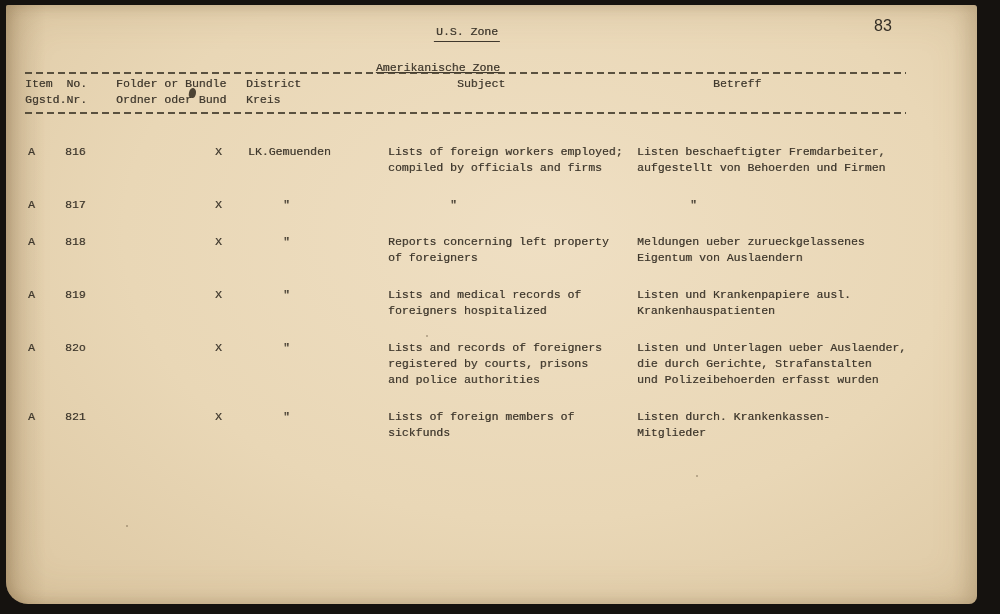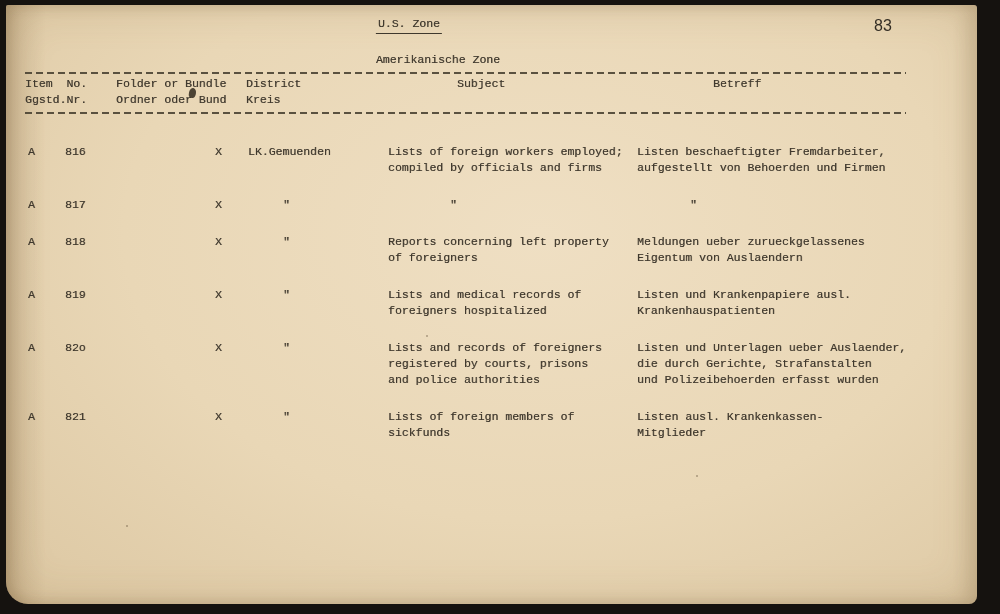--- a/index.html
+++ b/index.html
@@ -15,21 +15,21 @@
     box-shadow:inset 0 0 46px rgba(130,95,45,0.20), inset -10px 0 16px rgba(80,55,25,0.14), inset 6px 0 10px rgba(80,55,25,0.10);
     color:#3f382d;
   }
   .page::before{ 
     content:"";position:absolute;left:0;top:0;bottom:0;width:40px;pointer-events:none;
     background:linear-gradient(90deg, rgba(95,65,28,0.20), rgba(95,65,28,0.07) 22px, rgba(95,65,28,0) 40px);
     border-radius:2px 0 0 22px;
   }
   .txt{font-size:11.5px;line-height:16px;white-space:pre-wrap;
        text-shadow:0.4px 0.2px 0 rgba(63,56,45,0.55);}
-  .title-wrap{position:absolute;left:432px;top:9px;transform:translateX(-50%);text-align:left;}
+  .title-wrap{position:absolute;left:432px;top:17px;transform:translateX(-50%);text-align:right;text-decoration:underline;}
   .title{display:inline-block;border-bottom:1.5px solid #3f382d;padding:0 2px 1px;}
   .subtitle{margin-top:18px;}
   .page-number{position:absolute;left:868px;top:12px;font-family:Liberation Sans, sans-serif;
        font-size:16px;line-height:18px;color:#332d24;}
   .rule{position:absolute;left:19px;width:881px;height:2px;opacity:.9;
        background:repeating-linear-gradient(90deg,#4a4232 0 7px,rgba(0,0,0,0) 7px 11px);}
   .rule-top{top:67px}
   .rule-bottom{top:107px}
   .hcol{position:absolute;top:71px;}
   .h-item{left:19px}
@@ -133,21 +133,21 @@
 und Polizeibehoerden erfasst wurden</div>
     </div>
 
     <div class="row">
       <div class="txt c-item">A</div>
       <div class="txt">821</div>
       <div class="txt">X</div>
       <div class="txt ditto-district">"</div>
       <div class="txt">Lists of foreign members of
 sickfunds</div>
-      <div class="txt">Listen ausl. Krankenkassen-
+      <div class="txt">Listen durch. Krankenkassen-
 Mitglieder</div>
     </div>
 
   </div>
 
   <div class="speck" style="left:420px;top:330px;"></div>
   <div class="speck" style="left:690px;top:470px;"></div>
   <div class="speck" style="left:120px;top:520px;"></div>
 
 </div>

